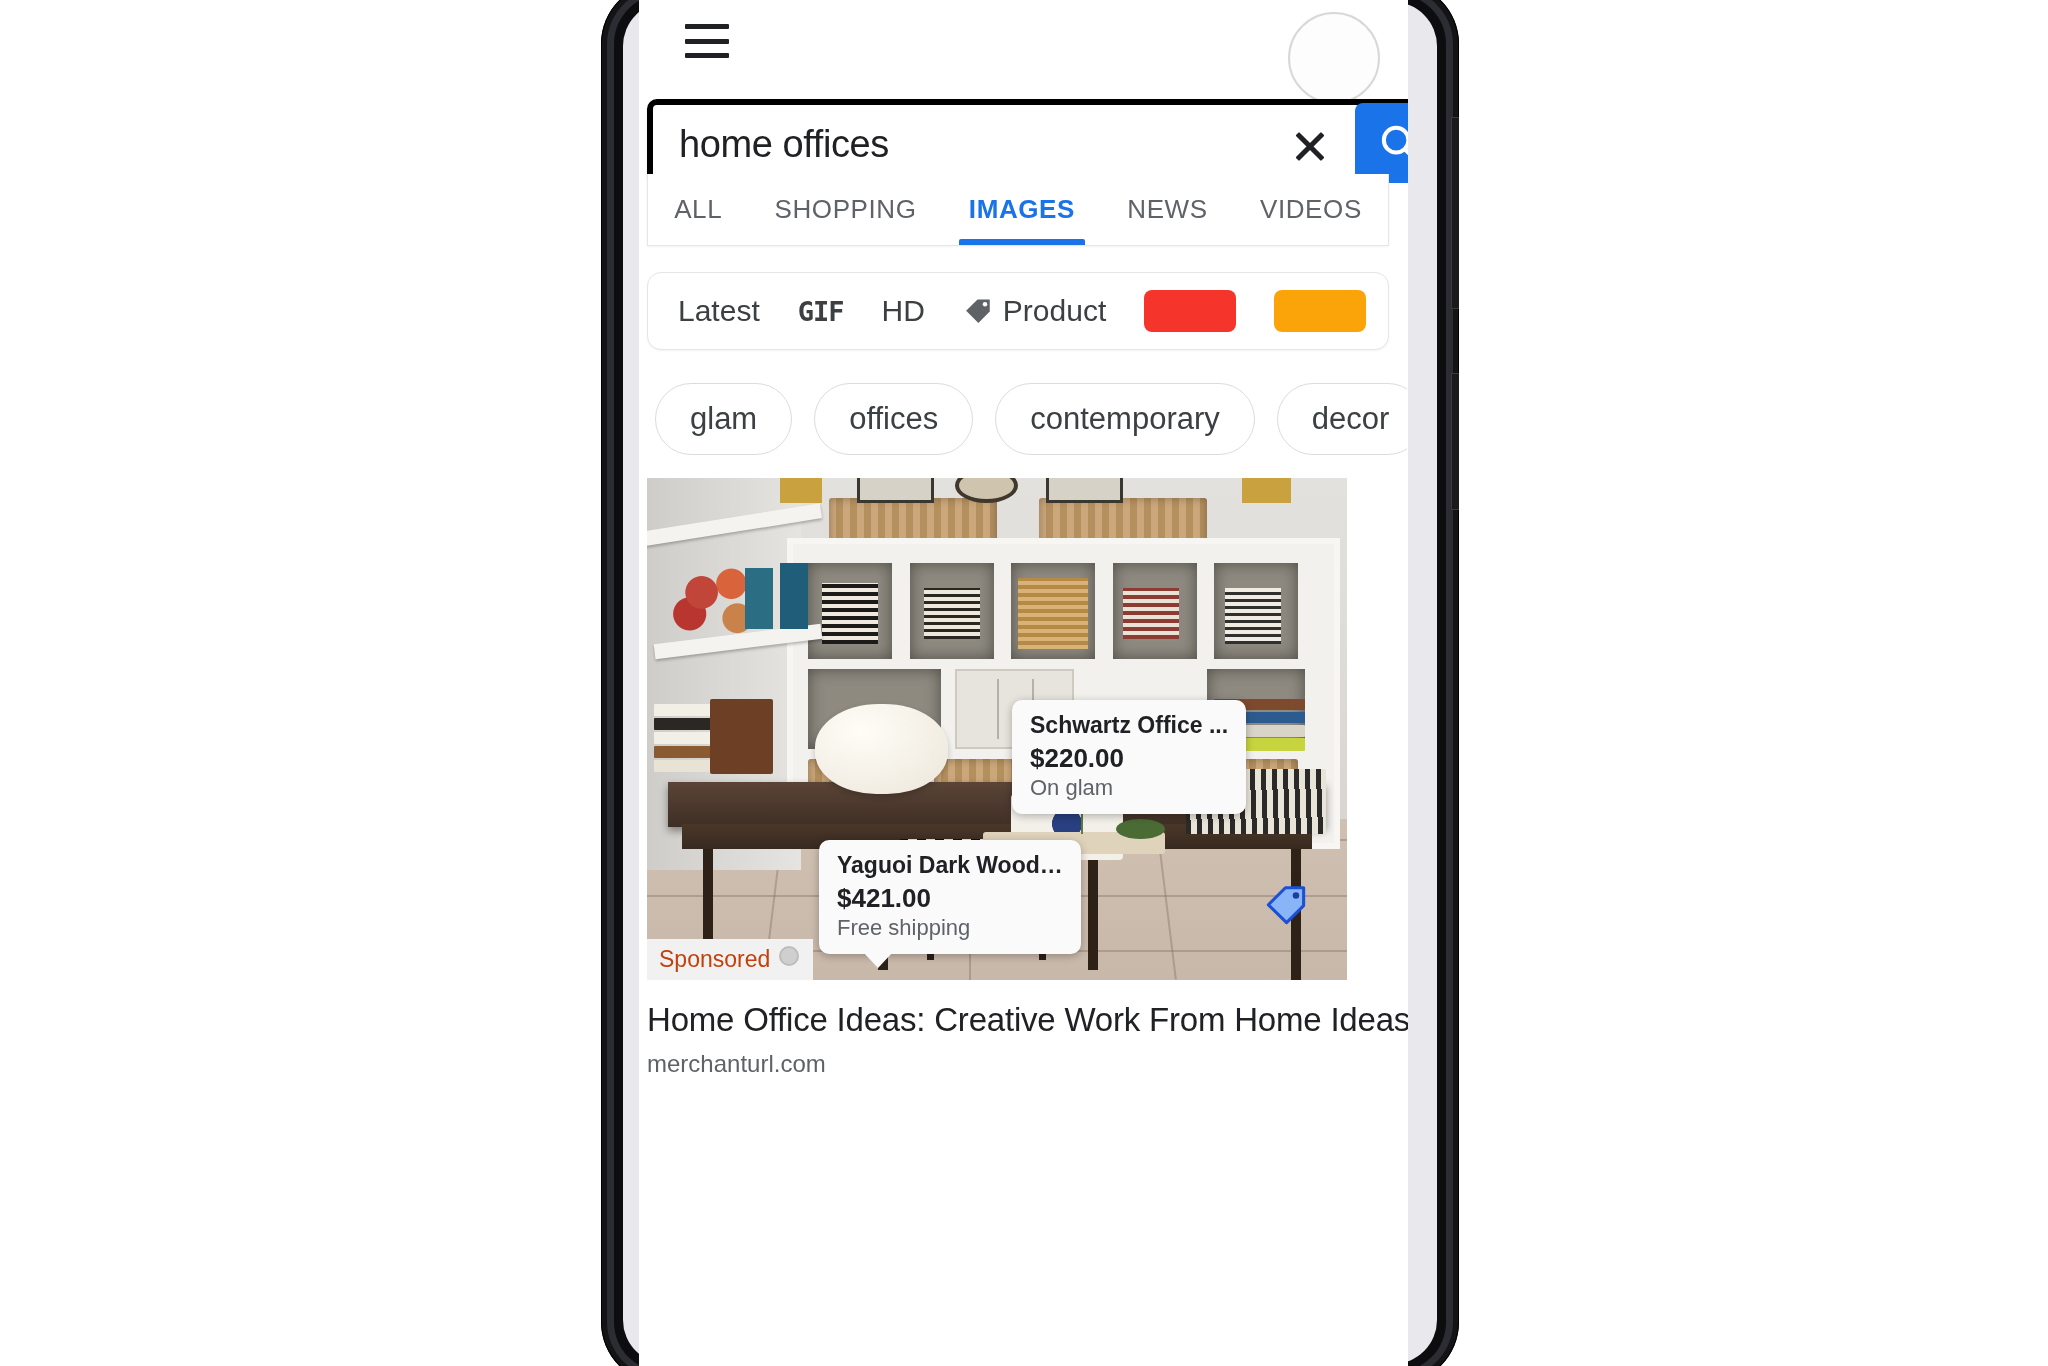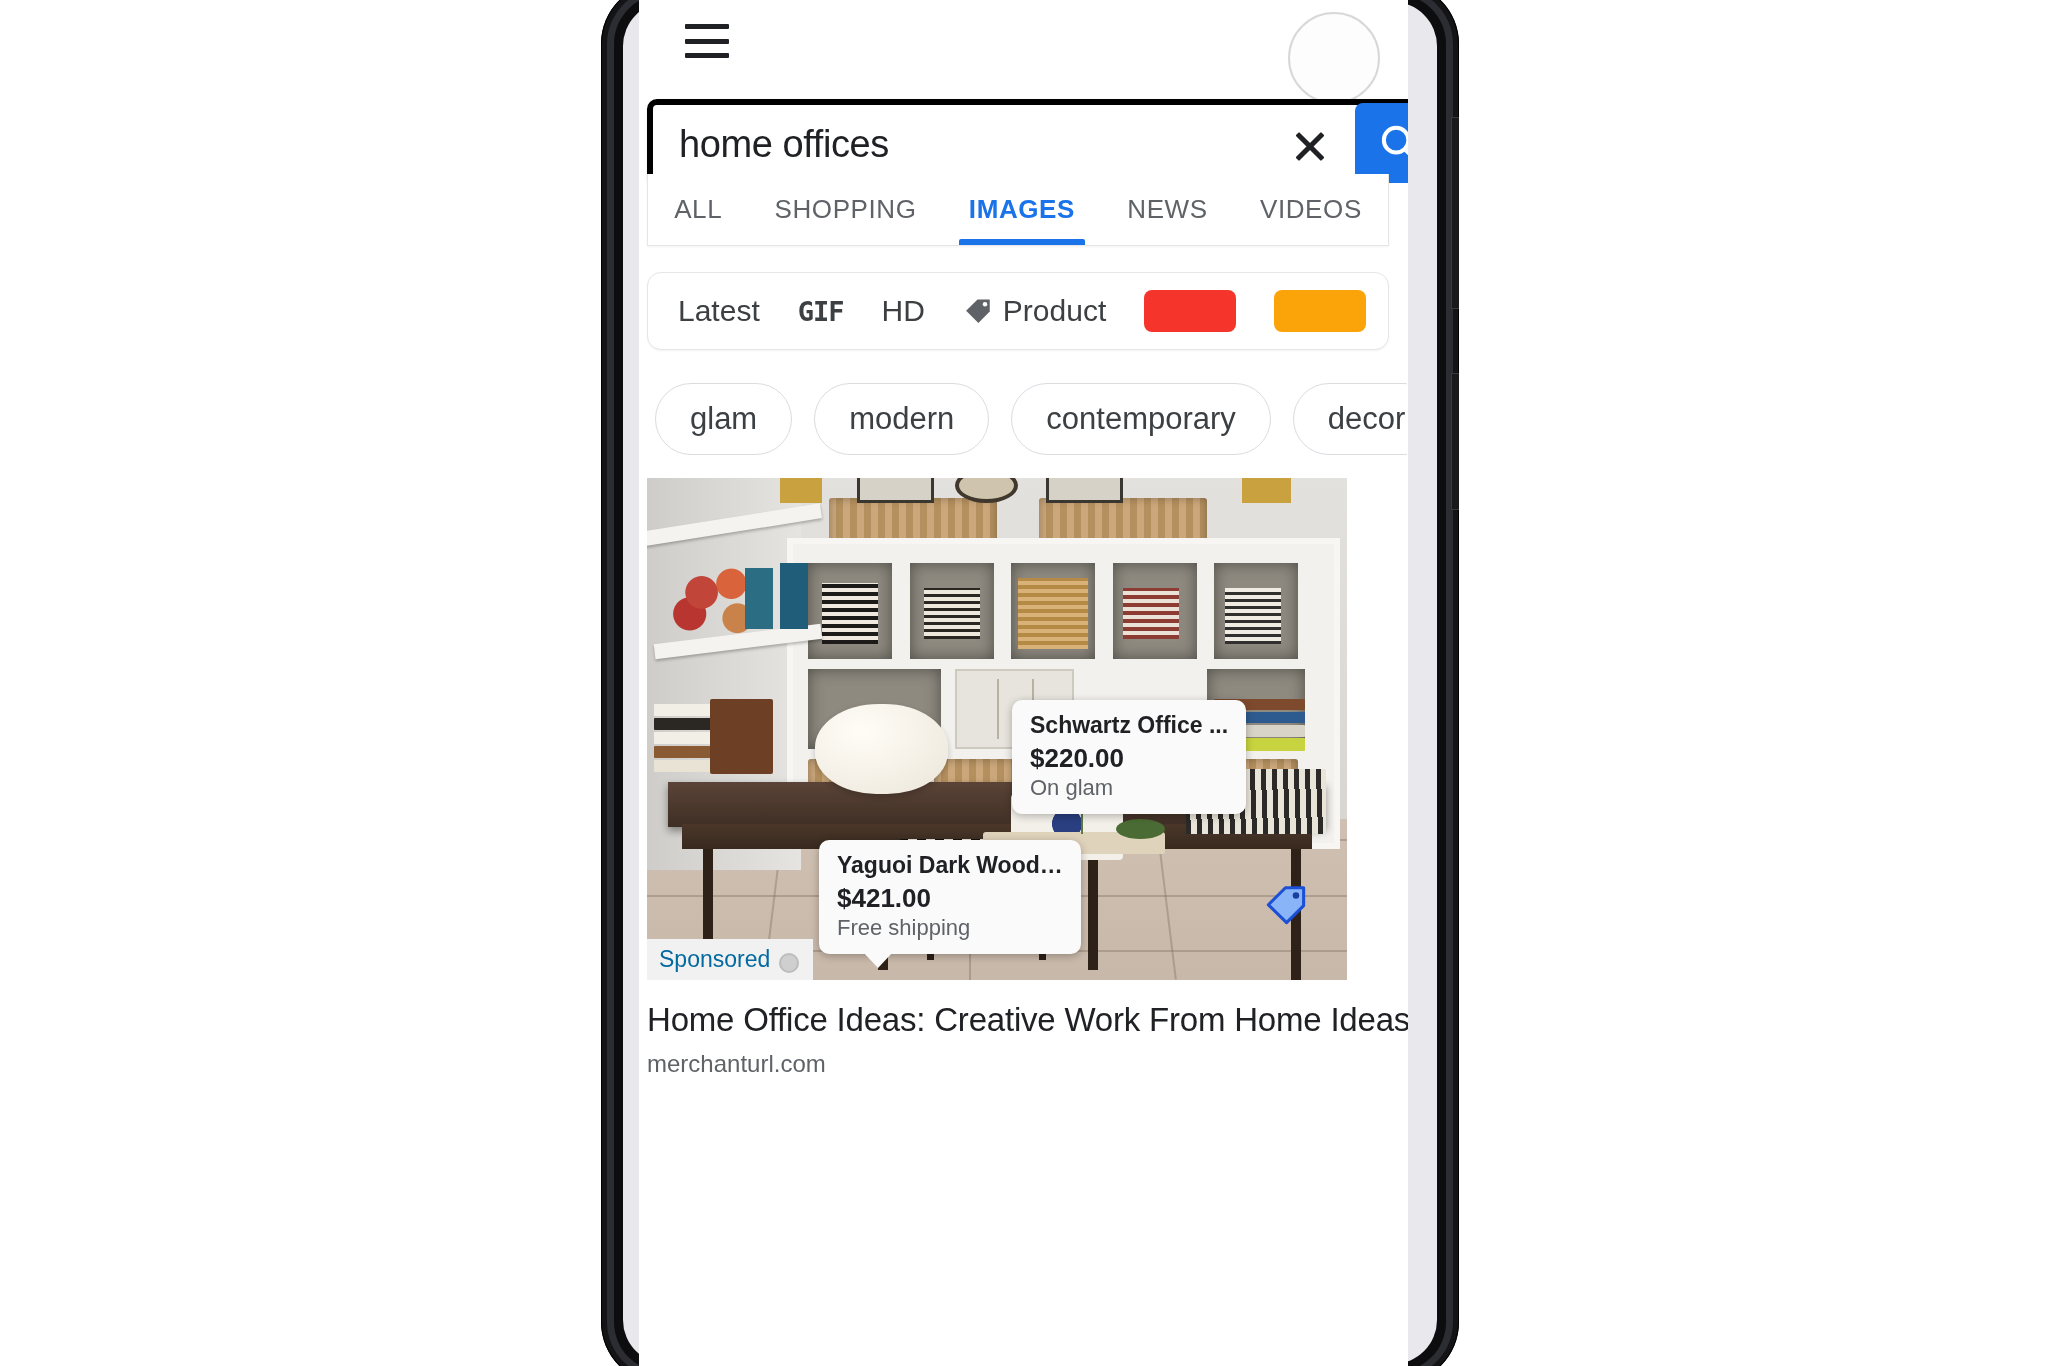--- a/index.html
+++ b/index.html
@@ -220,22 +220,22 @@
     border-left:15px solid transparent; border-right:15px solid transparent;
     border-top:16px solid #fafafa;
   }
 
   .tag-dot {
     position:absolute; right: 38px; bottom: 52px; width: 46px; height: 46px; z-index:6;
   }
   .sponsored {
     position:absolute; left: 0px; bottom: 0px; z-index:7;
     background:#f1f1f1; padding: 7px 14px 7px 12px;
-    display:flex; align-items:flex-end; gap: 9px;
-    font-size: 23px; color:#0369a1;
+    display:flex; align-items:flex-start; gap: 9px;
+    font-size: 23px; color:#c2410c;
   }
   .info-dot {
     width: 20px; height: 20px; border-radius:50%;
     background:#cfcfcf; border:2px solid #bdbdbd; display:block;
   }
 
   
   .caption { position:absolute; left: 8px; top: 1000px; width: 740px; }
   .cap-title {
     font-size: 33px; color:#202124; font-weight:400; letter-spacing:-0.2px;
@@ -297,21 +297,21 @@
           <circle cx="17.6" cy="6.6" r="1.8" fill="#ffffff"></circle>
         </svg>
         <span class="filt">Product</span>
       </div>
       <div class="swatch" id="sw0" style="background: rgb(245, 53, 43);"></div>
       <div class="swatch" id="sw1" style="background: rgb(251, 164, 10);"></div>
     </div>
 
     <div class="chips">
       <div class="chip">glam</div>
-      <div class="chip">modern</div>
+      <div class="chip">offices</div>
       <div class="chip">contemporary</div>
       <div class="chip">decor</div>
 
     </div>
 
     <div class="photo">
       <div class="photo-scene">
         <div class="wall"></div>
         <div class="floor"></div>
 

